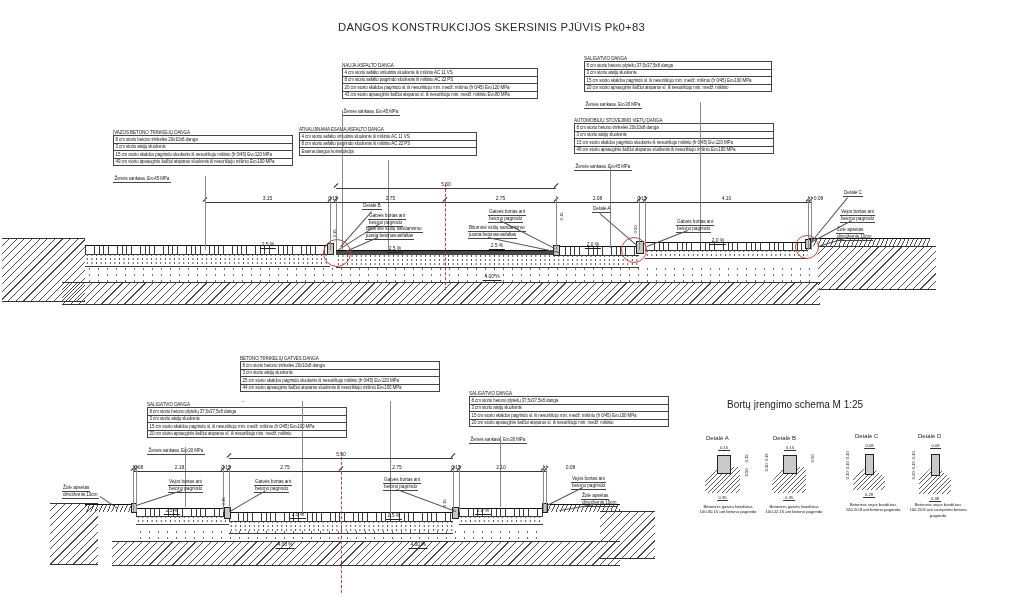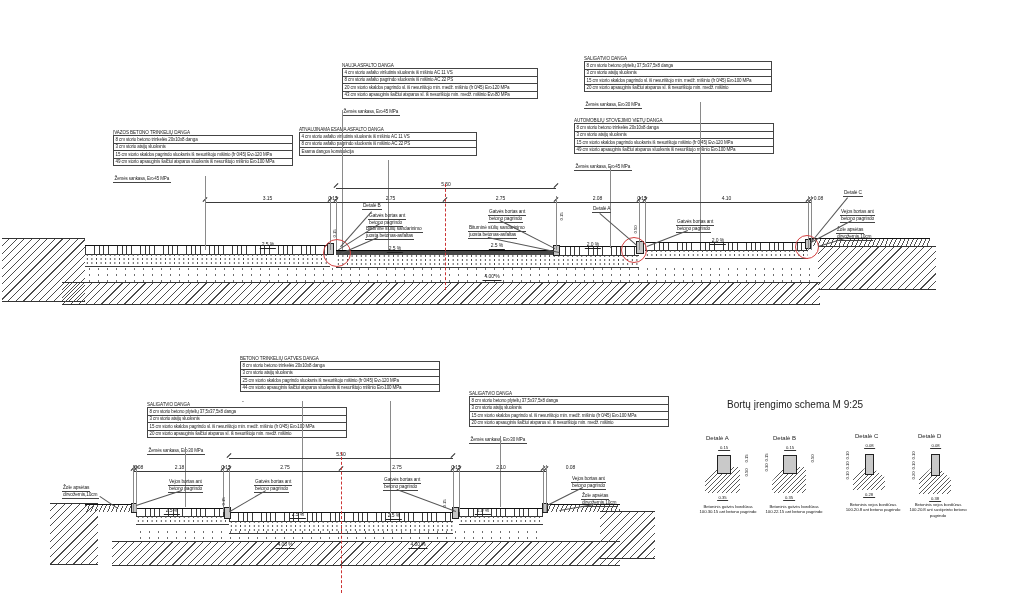--- a/index.html
+++ b/index.html
@@ -46,21 +46,22 @@
   .det-base{position:absolute;background:repeating-linear-gradient(-45deg,transparent 0 2.7px,#5a5a5a 2.7px 3.3px);}
   .det-dim{position:absolute;font-size:4.2px;white-space:nowrap;letter-spacing:-0.1px;}
   .det-dim.u{border-bottom:0.6px solid #333;padding:0 2px 0.4px 2px;}
   .det-vdim{position:absolute;font-size:4.2px;white-space:nowrap;transform:rotate(-90deg);letter-spacing:-0.1px;}
   .det-cap{position:absolute;font-size:4.4px;line-height:5.4px;text-align:center;letter-spacing:-0.1px;}
 </style>
 </head>
 <body>
 
 <div id="sheet">
-  <div class="schema-title abs" style="left:727px;top:399px">Bortų įrengimo schema M 9:25</div>
+  <div class="title abs" style="left:338px;top:21px">DANGOS KONSTRUKCIJOS SKERSINIS PJŪVIS Pk0+83</div>
+  <div class="schema-title abs" style="left:727px;top:399px">Bortų įrengimo schema M 1:25</div>
 <div class="lay-hatch abs" style="left: 2px; top: 238px; width: 83px; height: 62px;"></div>
     <div class="lay-pav abs" style="left: 85px; top: 245px; width: 245px; height: 8px;"></div>
     <div class="lay-dots abs" style="left: 85px; top: 253px; width: 245px; height: 13px;"></div>
     <div class="lay-asp abs" style="left: 336px; top: 250px; width: 220px; height: 4px;"></div>
     <div class="lay-dots abs" style="left: 336px; top: 254px; width: 303px; height: 13px;"></div>
     <div class="lay-pav abs" style="left: 556px; top: 246px; width: 83px; height: 8px;"></div>
     <div class="lay-pav abs" style="left: 645px; top: 242px; width: 163px; height: 7px;"></div>
     <div class="lay-dots abs" style="left: 645px; top: 249px; width: 163px; height: 9px;"></div>
     <div class="lay-soil abs" style="left: 808px; top: 238px; width: 122px; height: 7px;"></div>
     <div class="lay-frost abs" style="left: 85px; top: 266px; width: 725px; height: 16px;"></div>

